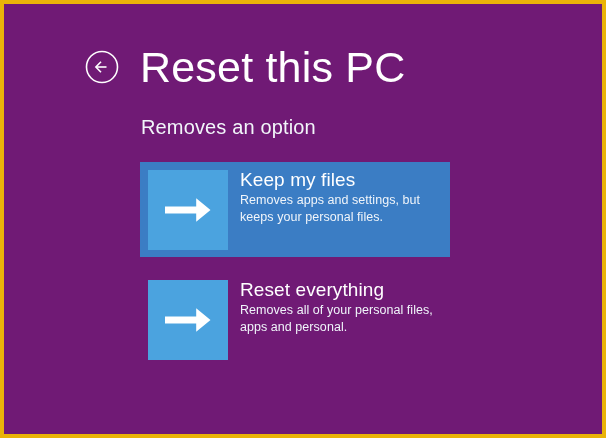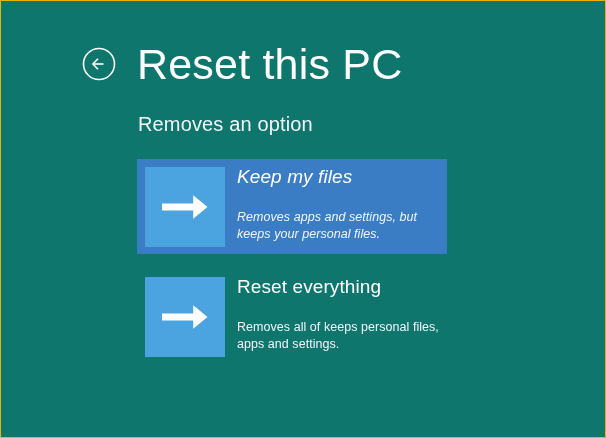--- a/index.html
+++ b/index.html
@@ -12,22 +12,22 @@
     overflow: hidden;
     font-family: "Liberation Sans", sans-serif;
     background: #ffffff;
   }
 
   #screen {
     position: relative;
     width: 606px;
     height: 438px;
     box-sizing: border-box;
-    background: #0f766e;
-    border: 1px solid #eab308;
+    background: #701a75;
+    border: 4px solid #eab308;
     overflow: hidden;
     -webkit-font-smoothing: antialiased;
   }
 
   
   #header {
     position: absolute;
     left: 0;
     top: 36px;
     width: 606px;
@@ -78,21 +78,20 @@
 
   .option-row {
     position: absolute;
     left: 136px;
     width: 310px;
     height: 95px;
     cursor: pointer;
   }
   .option-row.is-highlighted {
     background: #3B7DC4;
-    font-style: italic;
   }
 
   .option-icon-box {
     position: absolute;
     left: 8px;
     top: 8px;
     width: 80px;
     height: 80px;
     background: #4BA3DF;
   }
@@ -114,21 +113,21 @@
   .option-title {
     font-size: 19px;
     font-weight: 400;
     color: #ffffff;
     line-height: 24px;
     letter-spacing: 0.1px;
     white-space: nowrap;
   }
 
   .option-desc {
-    margin-top: 20px;
+    margin-top: 0;
     font-size: 12.5px;
     font-weight: 400;
     color: #f0f5fa;
     line-height: 17px;
     letter-spacing: 0.05px;
   }
 </style>
 </head>
 <body>
 
@@ -164,18 +163,18 @@
     </div>
 
     <div class="option-row" style="top:268px;">
       <div class="option-icon-box">
         <svg width="50" height="38" viewBox="0 0 50 38">
           <path d="M2 15.4 H33.2 V7.2 L47.5 19 L33.2 30.8 V22.6 H2 Z" fill="#ffffff"></path>
         </svg>
       </div>
       <div class="option-text">
         <div class="option-title">Reset everything</div>
-        <div class="option-desc">Removes all of keeps personal files, apps and settings.</div>
+        <div class="option-desc">Removes all of your personal files, apps and personal.</div>
       </div>
     </div>
 
   </div>
 </div>
 
 </body></html>

